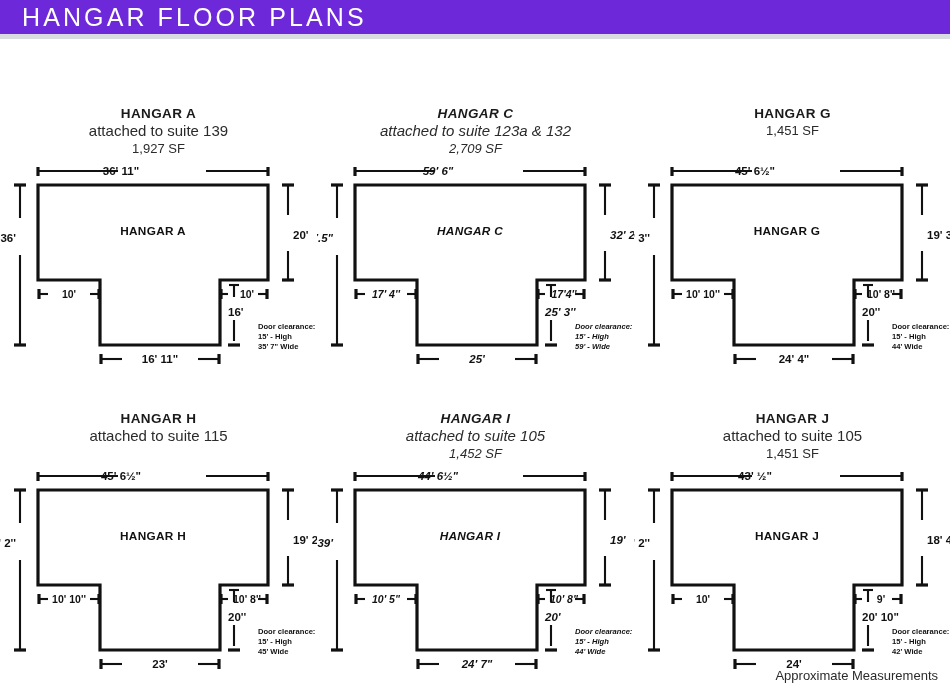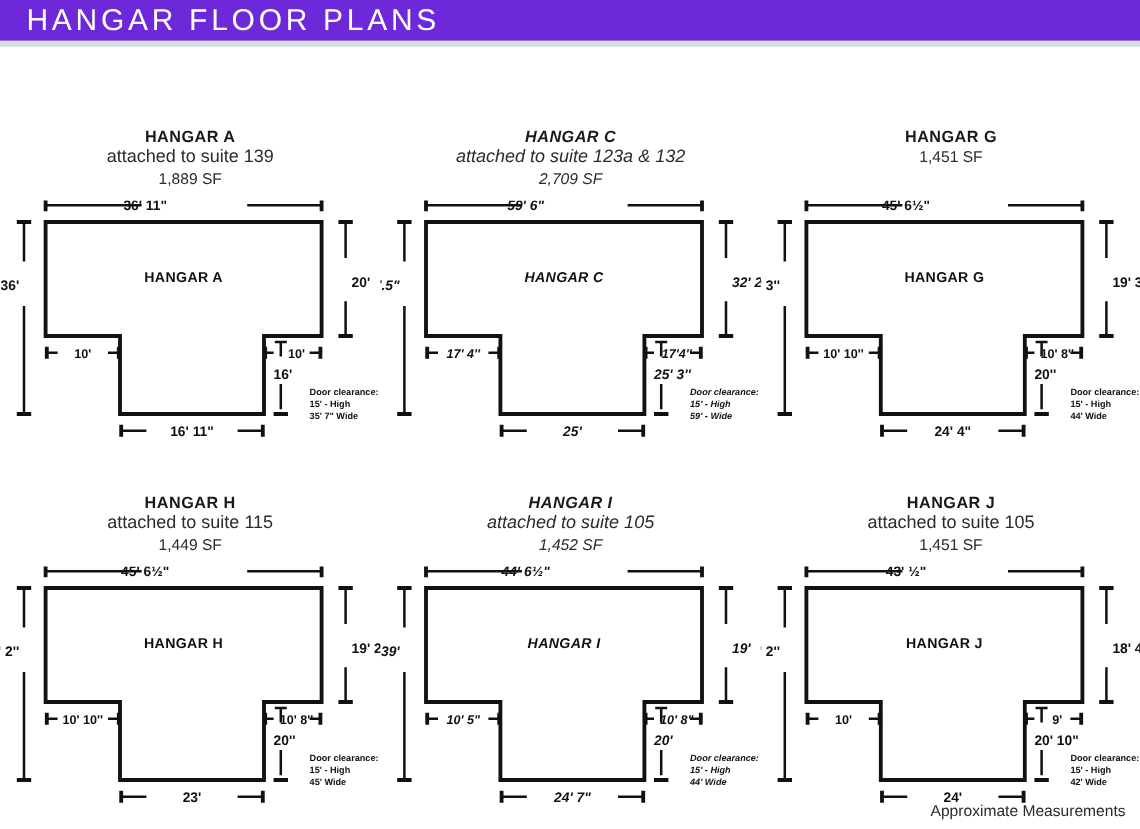--- a/index.html
+++ b/index.html
@@ -101,21 +101,21 @@
   <div class="header">
     <div class="header-title">HANGAR FLOOR PLANS</div>
   </div>
   <div class="header-underline"></div>
 
   <div class="grid" id="grid">
       <div class="cell r0 c0">
         <div class="titles">
           <div class="plan-name">HANGAR A</div>
           <div class="plan-suite">attached to suite 139</div>
-          <div class="plan-sf">1,889 SF</div>
+          <div class="plan-sf">1,927 SF</div>
         </div>
         <div class="svg-wrap">
           <svg viewBox="0 0 317 215" width="317" height="215">
             <path d="M 38 18 L 268 18 L 268 113 L 220 113 L 220 178 L 100 178 L 100 113 L 38 113 Z" class="shape"></path>
             <line x1="38" y1="4" x2="118" y2="4" class="dim"></line>
             <line x1="206" y1="4" x2="268" y2="4" class="dim"></line>
             <line x1="38" y1="-1" x2="38" y2="9" class="tick"></line>
             <line x1="268" y1="-1" x2="268" y2="9" class="tick"></line>
             <text x="121" y="8" text-anchor="middle" class="t-dim">36' 11"</text>
             <text x="230" y="-1" text-anchor="middle" class="t-door">Door</text>
@@ -256,21 +256,20 @@
             <text x="258" y="162" text-anchor="start" class="t-clear">Door clearance:</text>
             <text x="258" y="172" text-anchor="start" class="t-clear">15' - High</text>
             <text x="258" y="182" text-anchor="start" class="t-clear">44' Wide</text>
           </svg>
         </div>
       </div>
       <div class="cell r1 c0">
         <div class="titles">
           <div class="plan-name">HANGAR H</div>
           <div class="plan-suite">attached to suite 115</div>
-          <div class="plan-sf">1,449 SF</div>
         </div>
         <div class="svg-wrap">
           <svg viewBox="0 0 317 215" width="317" height="215">
             <path d="M 38 18 L 268 18 L 268 113 L 220 113 L 220 178 L 100 178 L 100 113 L 38 113 Z" class="shape"></path>
             <line x1="38" y1="4" x2="118" y2="4" class="dim"></line>
             <line x1="206" y1="4" x2="268" y2="4" class="dim"></line>
             <line x1="38" y1="-1" x2="38" y2="9" class="tick"></line>
             <line x1="268" y1="-1" x2="268" y2="9" class="tick"></line>
             <text x="121" y="8" text-anchor="middle" class="t-dim">45' 6½"</text>
             <text x="230" y="-1" text-anchor="middle" class="t-door">Door</text>

